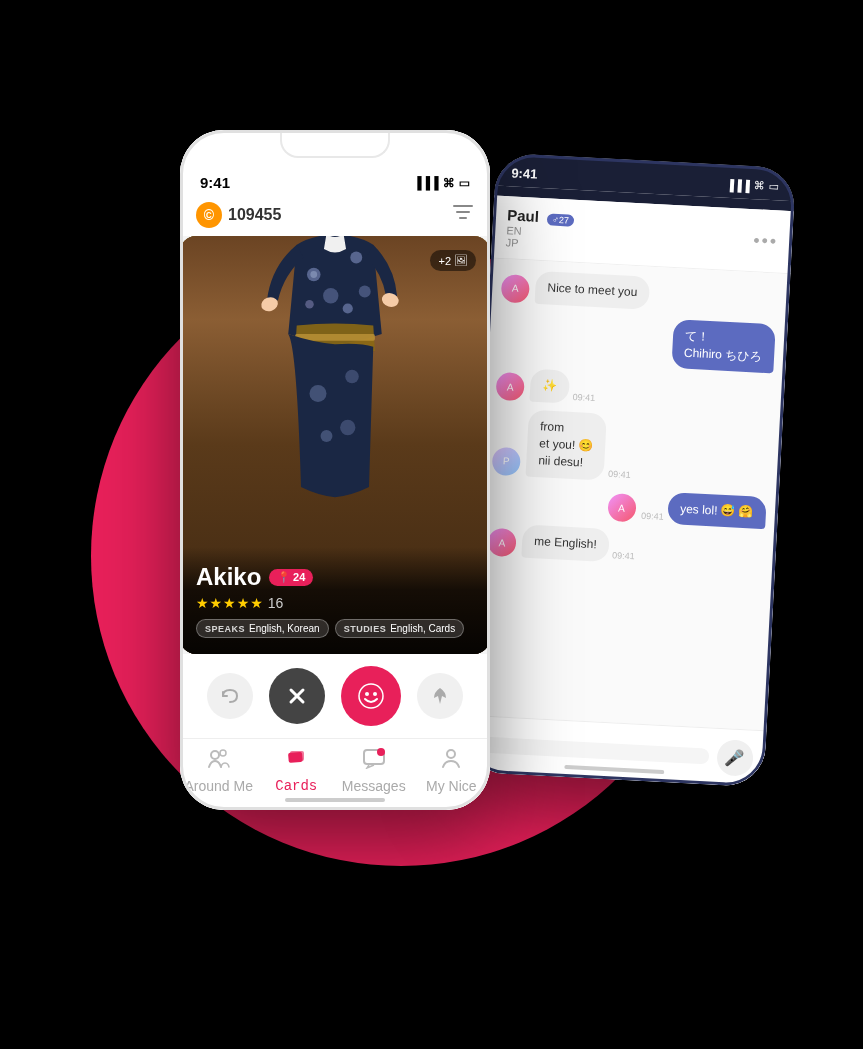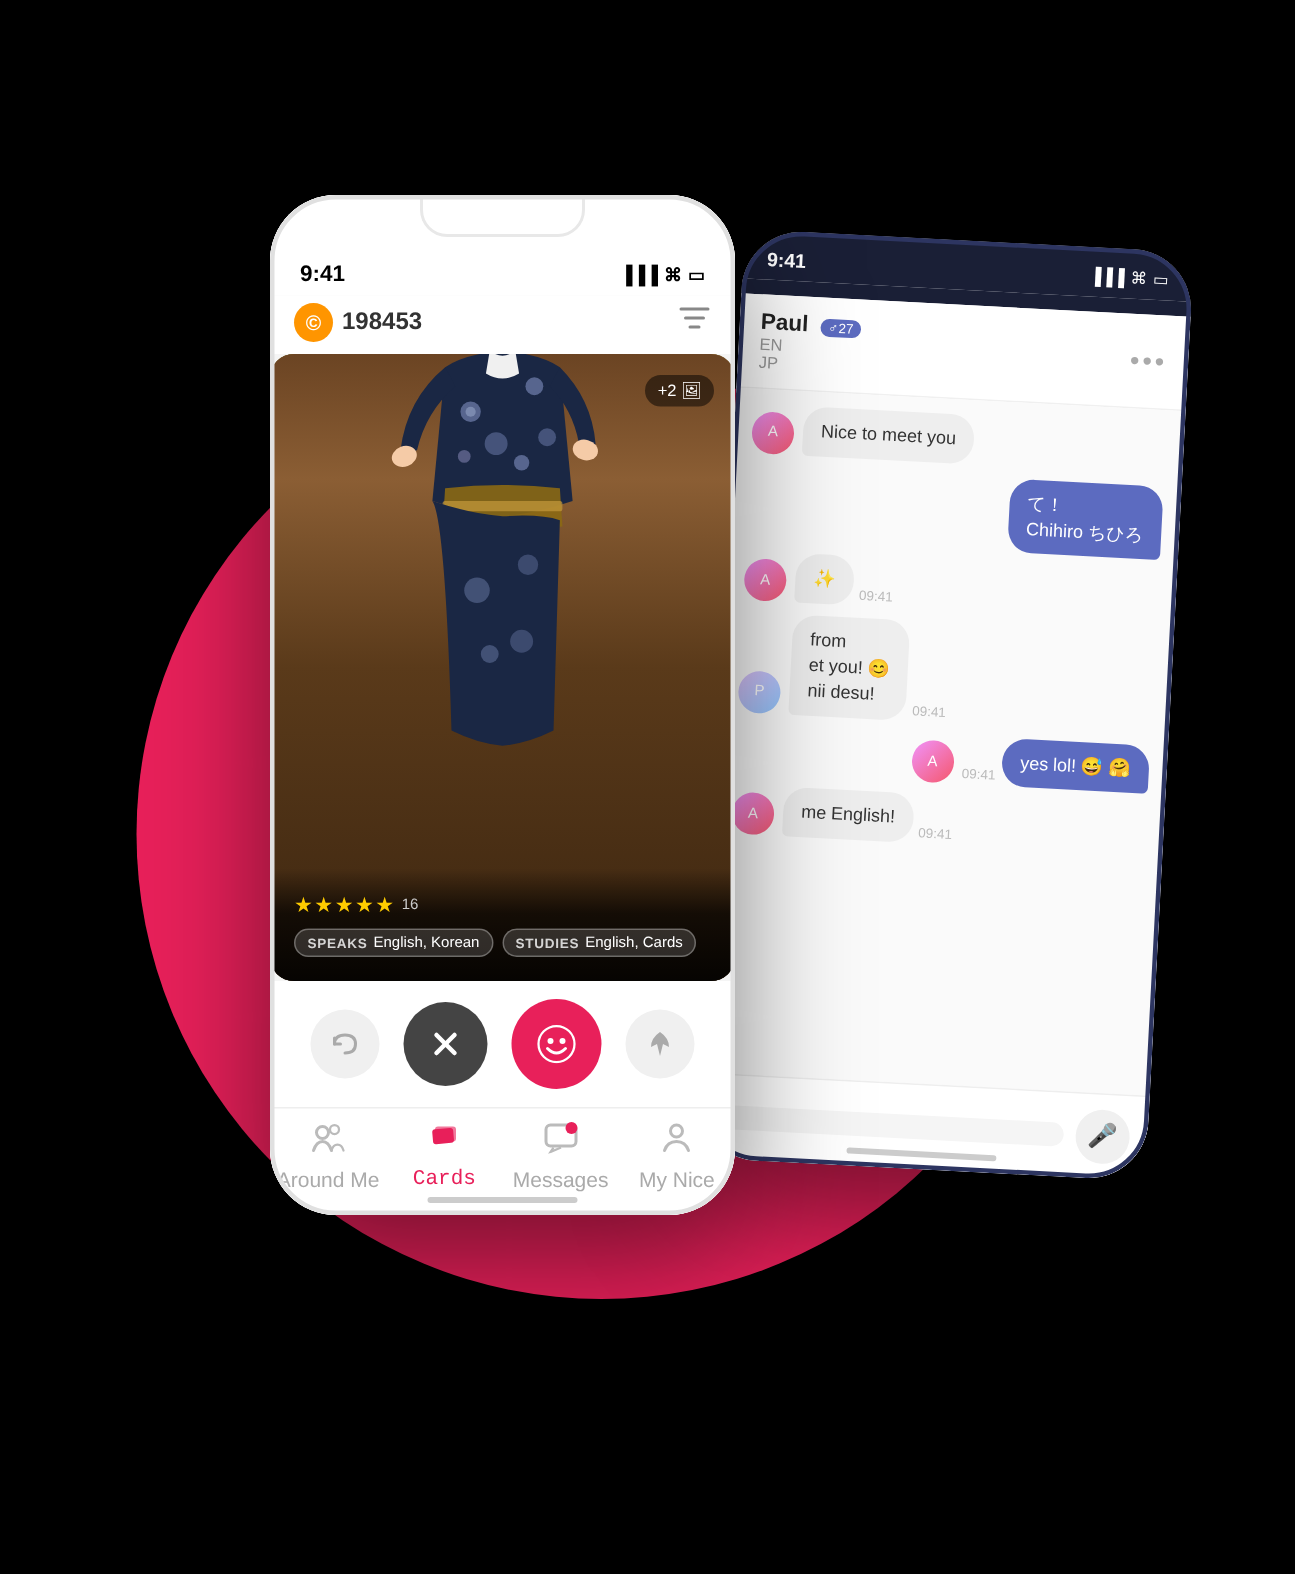--- a/index.html
+++ b/index.html
@@ -237,21 +237,21 @@
     }
 
     .stars {
       color: #ffcc00;
       font-size: 14px;
       letter-spacing: 1px;
     }
 
     .review-count {
       color: #ccc;
-      font-size: 10px;
+      font-size: 14px;
       text-align: center;
     }
 
     .tag-row {
       display: flex;
       flex-wrap: wrap;
       gap: 6px;
     }
 
     .tag {
@@ -662,21 +662,21 @@
         <div class="status-icons">
           <span style="font-size:12px;">▐▐▐</span>
           <span style="font-size:12px;">⌘</span>
           <span style="font-size:12px;">▭</span>
         </div>
       </div>
 
       <div class="top-bar">
         <div class="coin-display">
           <div class="coin-icon">©</div>
-          <span>198453</span>
+          <span>109455</span>
         </div>
         <div class="filter-icon">
           <svg width="22" height="22" viewBox="0 0 22 22" fill="none">
             <line x1="2" y1="5" x2="20" y2="5" stroke="#888" stroke-width="2" stroke-linecap="round"></line>
             <line x1="5" y1="11" x2="17" y2="11" stroke="#888" stroke-width="2" stroke-linecap="round"></line>
             <line x1="8" y1="17" x2="14" y2="17" stroke="#888" stroke-width="2" stroke-linecap="round"></line>
           </svg>
         </div>
       </div>
 
@@ -731,20 +731,27 @@
 
           </div>
 
           <div class="photo-count-badge">
             <span>+2</span>
             <span>🖼</span>
           </div>
 
           <div class="profile-info">
 
+            <div class="profile-name-row">
+              <span class="profile-name">Akiko</span>
+              <div class="age-badge">
+                <span>📍</span>
+                <span>24</span>
+              </div>
+            </div>
 
 
             <div class="stars-row">
               <span class="stars">★★★★★</span>
               <span class="review-count">16</span>
             </div>
 
             <div class="tag-row">
               <div class="tag">
                 <span class="tag-label">SPEAKS</span>

